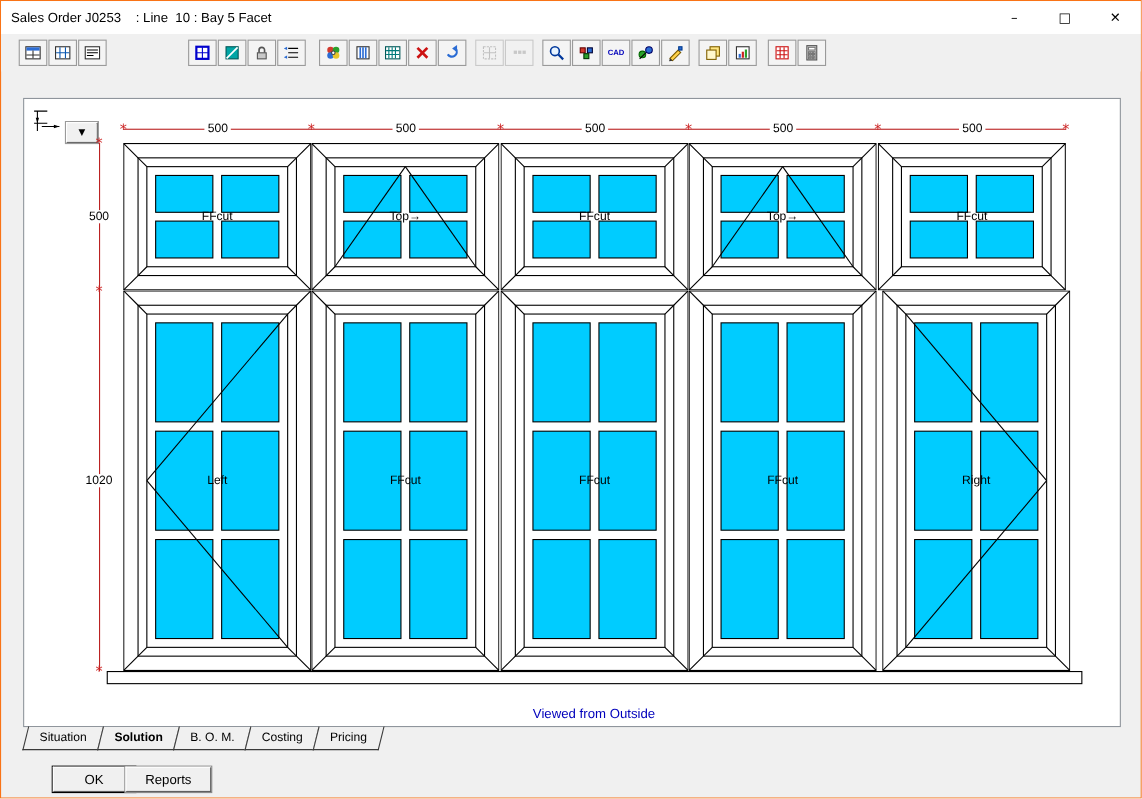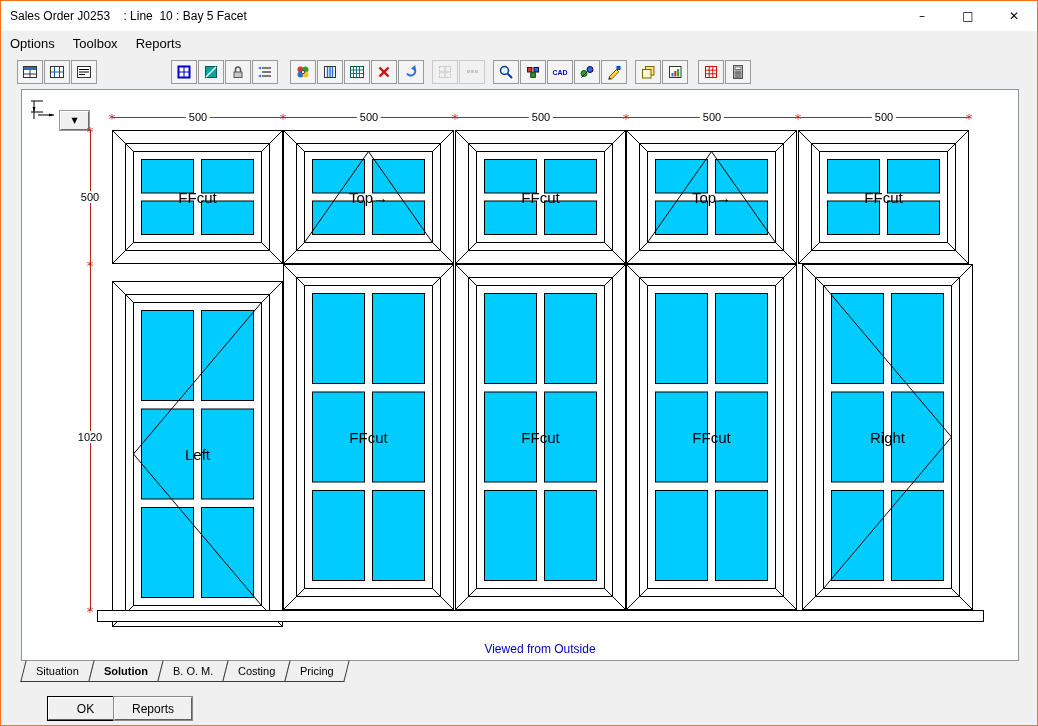--- a/index.html
+++ b/index.html
@@ -28,21 +28,21 @@
   .cad-text{font-size:7px;font-weight:bold;color:#0000bb;letter-spacing:0;}
 
   
   .canvas{position:absolute;left:20px;top:88px;width:996px;height:570px;background:#ffffff;
           border:1px solid #8f959c;box-sizing:content-box;}
   .unit{position:absolute;}
   .unit svg rect,.unit svg line{stroke:#000;stroke-width:1;fill:none;}
   .unit svg rect.fr{fill:#ffffff;}
   .unit svg rect.gl{fill:#00ccff;}
   .unit-label{position:absolute;left:50%;top:50%;transform:translate(-50%,-50%);
-              font-size:15px;white-space:nowrap;}
+              font-size:11px;white-space:nowrap;}
   .dim-line-h{position:absolute;border-top:1px solid #bb2222;height:0;}
   .dim-line-v{position:absolute;border-left:1px solid #bb2222;width:0;}
   .dim-star{position:absolute;color:#cc2222;font-size:13px;transform:translate(-50%,-42%);
             font-family:"DejaVu Sans",sans-serif;}
   .dim-label{position:absolute;transform:translate(-50%,-50%);background:#ffffff;
              padding:0 3px;font-size:11px;}
   .sill{position:absolute;left:75px;top:520px;width:885px;height:10px;background:#ffffff;border:1px solid #000;}
   .caption{position:absolute;left:518px;top:552px;transform:translateX(-50%);
            color:#0000bb;font-size:12px;}
   .dim-widget-icon{position:absolute;left:8px;top:8px;}
@@ -74,25 +74,20 @@
 
   <div class="titlebar">
     <span class="title">Sales Order J0253    : Line  10 : Bay 5 Facet</span>
     <div class="win-controls">
       <span class="win-btn">–</span>
       <span class="win-btn">□</span>
       <span class="win-btn">✕</span>
     </div>
   </div>
 
-  <div class="menubar">
-    <span class="menu-item">Options</span>
-    <span class="menu-item">Toolbox</span>
-    <span class="menu-item">Reports</span>
-  </div>
 
   <div class="toolbar">
     <div class="tgroup">
       <button class="tbtn">
         <svg width="16" height="16">
             <rect x="1.5" y="2.5" width="13" height="11" fill="#fff" stroke="#333"></rect>
             <rect x="2" y="3" width="12" height="3" fill="#2b6cd4"></rect>
             <line x1="8" y1="6" x2="8" y2="13" stroke="#333"></line>
             <line x1="2" y1="10" x2="14" y2="10" stroke="#333"></line>
           </svg>
@@ -413,21 +408,21 @@
           <line x1="13.5" y1="120.5" x2="21.5" y2="112.5"></line>
           <line x1="157.5" y1="120.5" x2="149.5" y2="112.5"></line>
         <rect class="gl" x="29.5" y="29.5" width="52" height="33.5"></rect>
           <rect class="gl" x="89.5" y="29.5" width="52" height="33.5"></rect>
           <rect class="gl" x="29.5" y="71" width="52" height="33.5"></rect>
           <rect class="gl" x="89.5" y="71" width="52" height="33.5"></rect>
       </svg>
       <span class="unit-label">FFcut</span>
     </div>
 
-    <div class="unit" style="left:90px;top:191px;width:171px;height:346px;">
+    <div class="unit" style="left:90px;top:174px;width:171px;height:346px;">
       <svg width="171" height="346">
         <rect class="fr" x="0.5" y="0.5" width="170" height="345"></rect>
           <rect class="fr" x="13.5" y="13.5" width="144" height="319"></rect>
         <line x1="0.5" y1="0.5" x2="13.5" y2="13.5"></line>
           <line x1="170.5" y1="0.5" x2="157.5" y2="13.5"></line>
           <line x1="0.5" y1="345.5" x2="13.5" y2="332.5"></line>
           <line x1="170.5" y1="345.5" x2="157.5" y2="332.5"></line>
         <rect class="fr" x="21.5" y="21.5" width="128" height="303"></rect>
         <line x1="13.5" y1="13.5" x2="21.5" y2="21.5"></line>
           <line x1="157.5" y1="13.5" x2="149.5" y2="21.5"></line>

